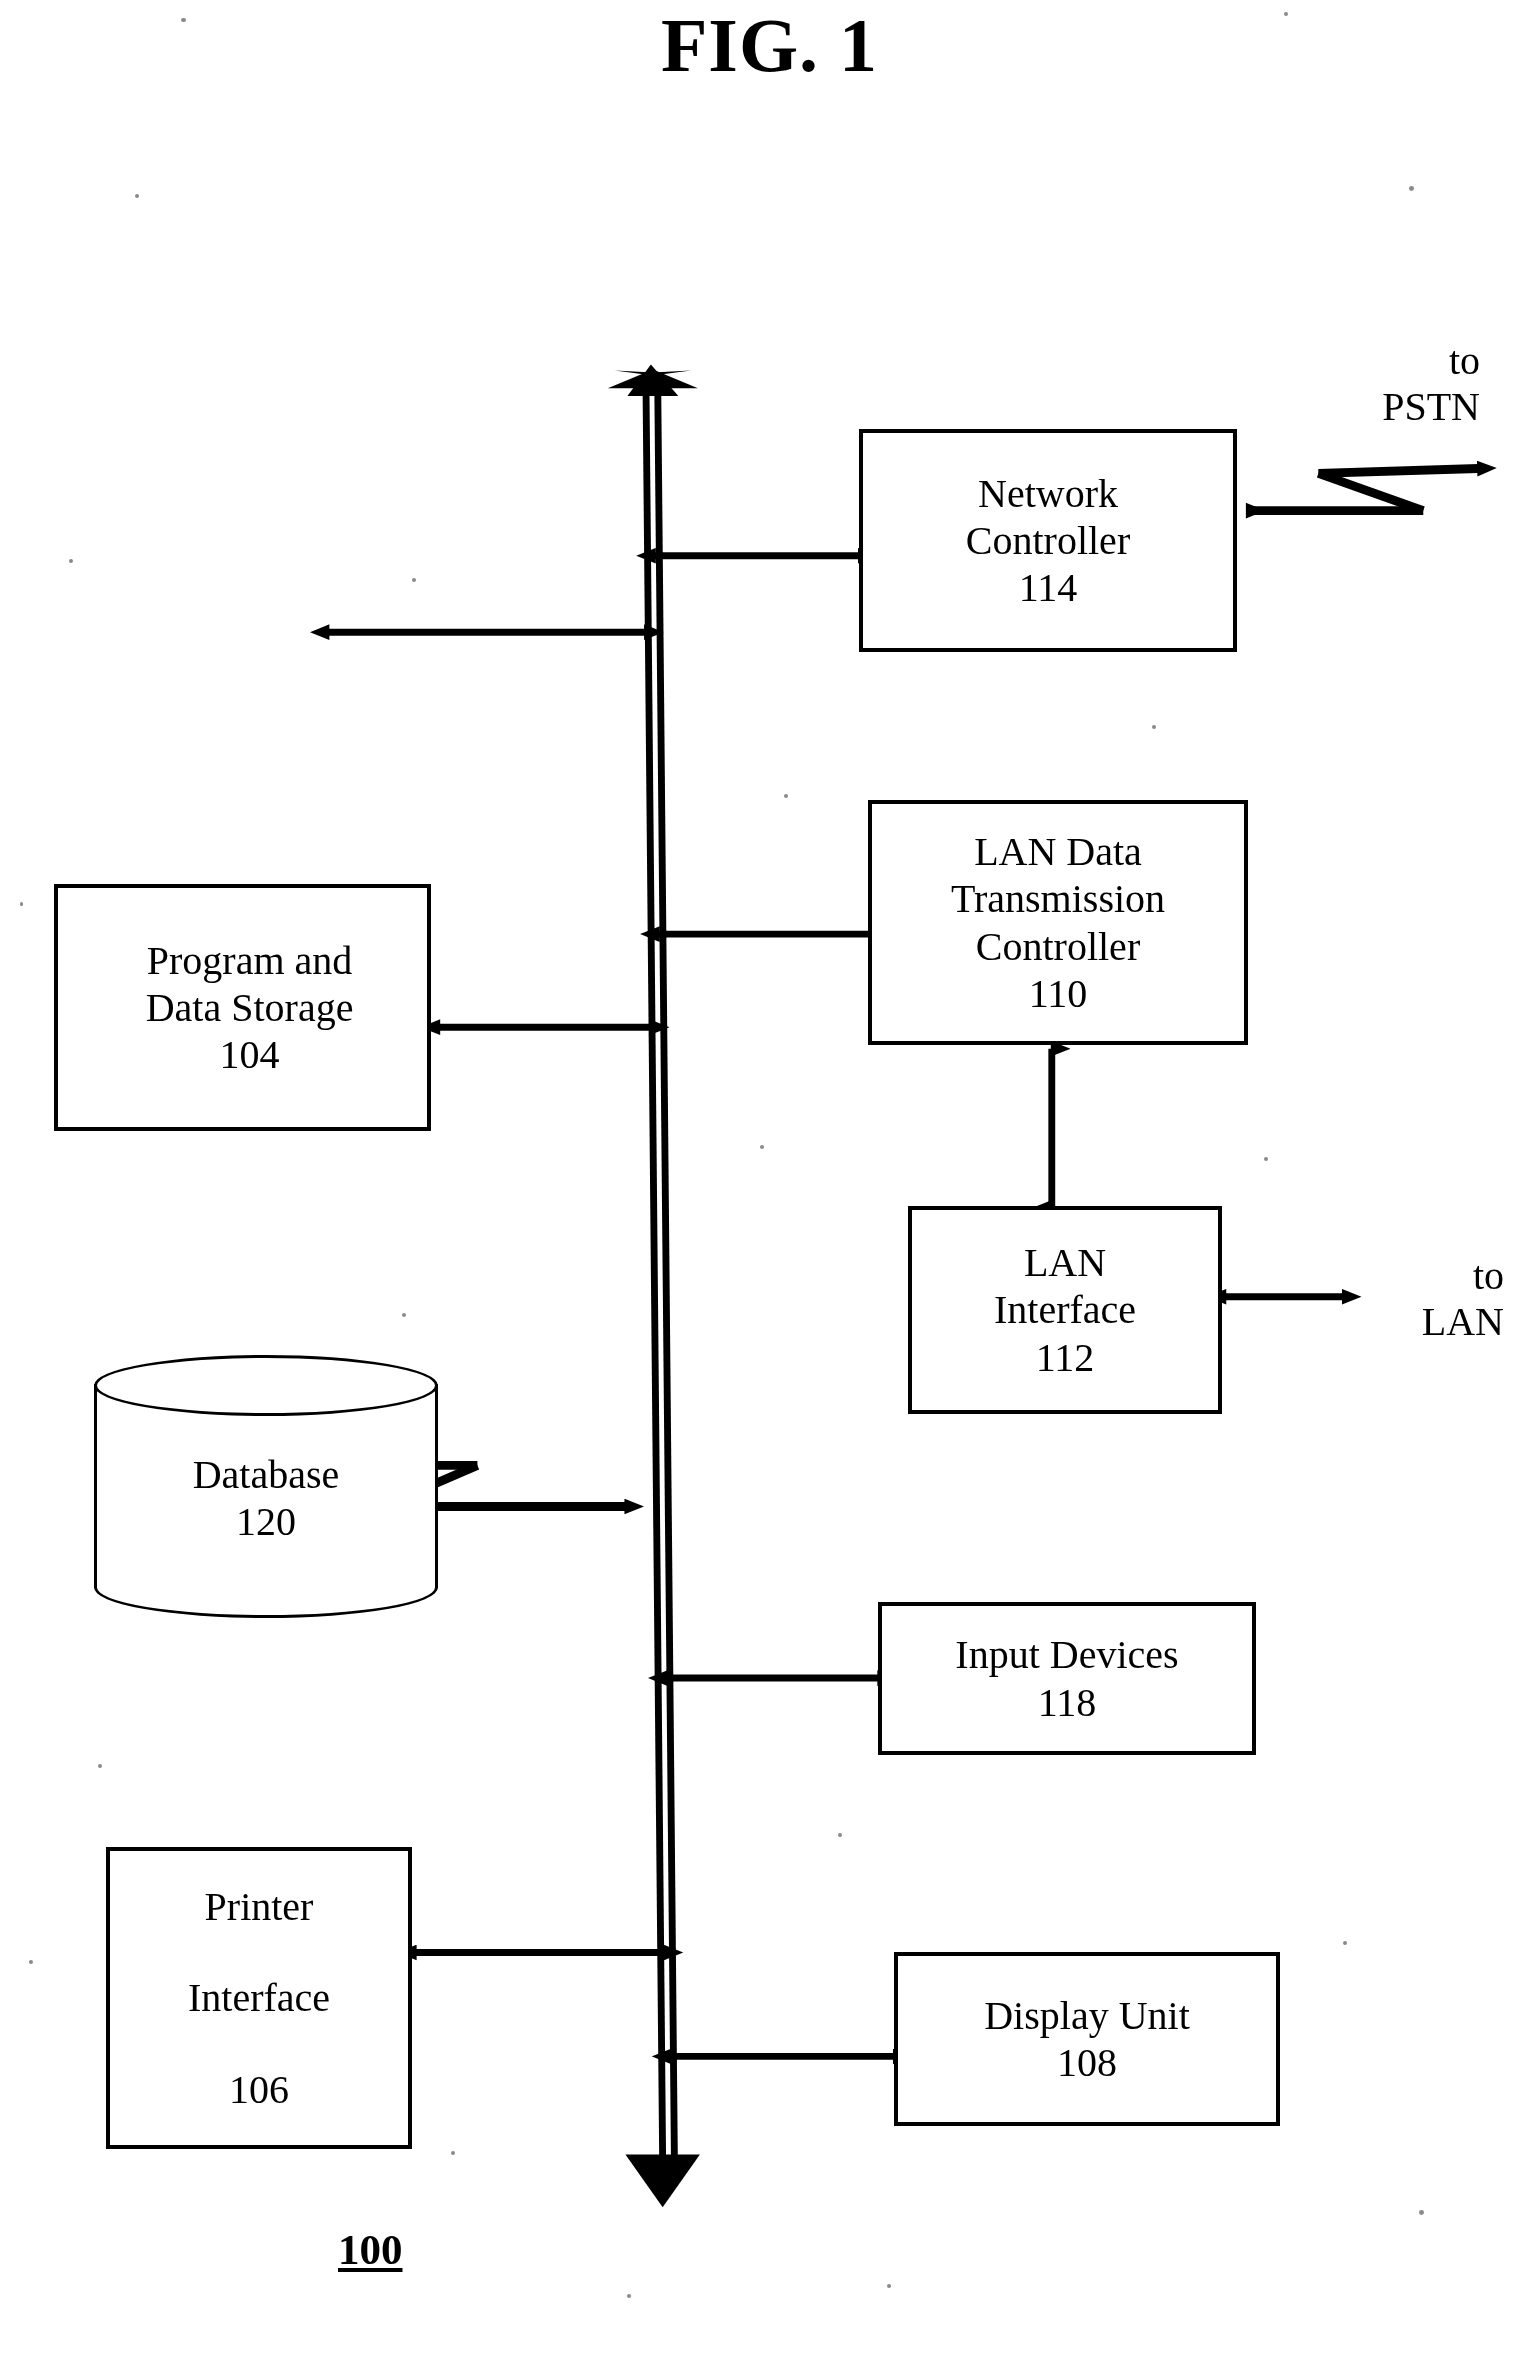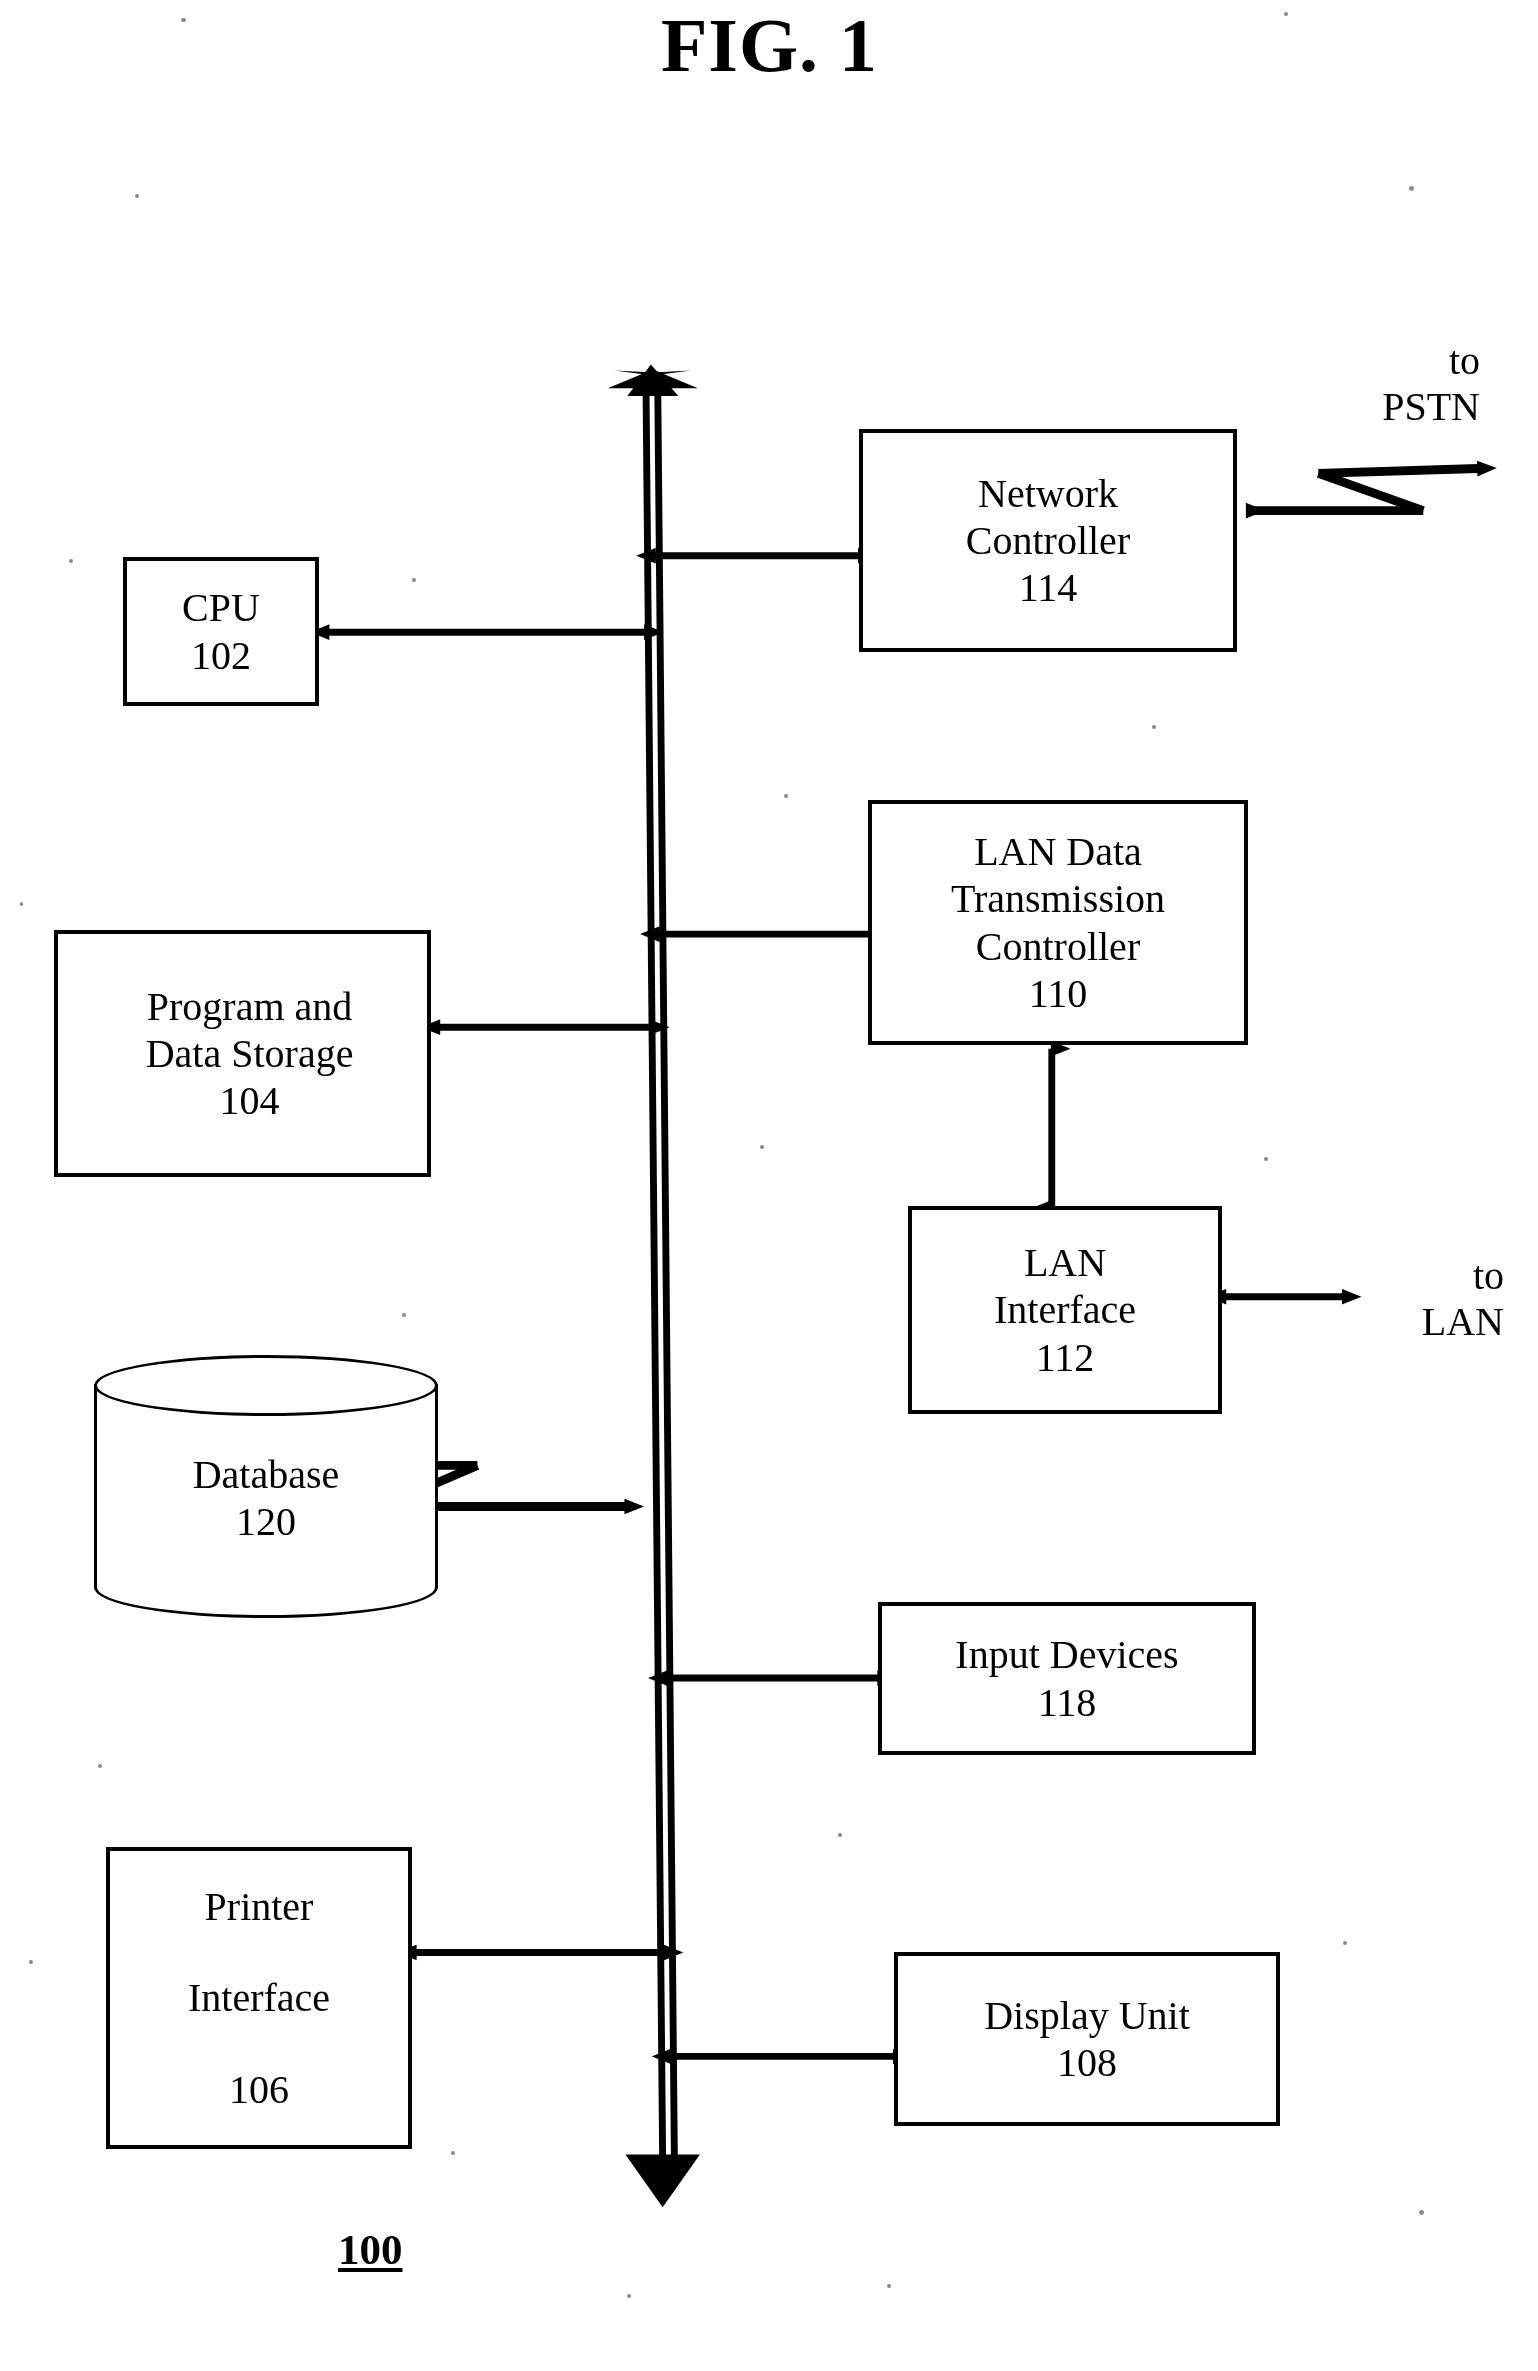--- a/index.html
+++ b/index.html
@@ -213,26 +213,22 @@
 
     <g>
       <line x1="424" y1="1992" x2="678" y2="1992" stroke="#000" stroke-width="7" marker-start="url(#arrL)" marker-end="url(#arrR)"></line>
     </g>
 
     <g>
       <line x1="684" y1="2098" x2="912" y2="2098" stroke="#000" stroke-width="7" marker-start="url(#arrL)" marker-end="url(#arrR)"></line>
     </g>
   </svg>
 
-  <div class="node-box" style="left:123px; top:557px; width:196px; height:149px;">
-    <span class="ln">CPU</span>
-    <span class="ln">102</span>
-  </div>
-
-  <div class="node-box" style="left:54px; top:930px; width:377px; height:247px;padding-left:20px;">
+
+  <div class="node-box" style="left:54px; top:884px; width:377px; height:247px;padding-left:20px;">
     <span class="ln">Program and</span>
     <span class="ln">Data Storage</span>
     <span class="ln">104</span>
   </div>
 
   <div class="cyl" style="left:94px; top:1355px; width:344px; height:263px;">
     <div class="body"></div>
     <div class="bot-ell"></div>
     <div class="top-ell"></div>
     <div class="cyl-text">

